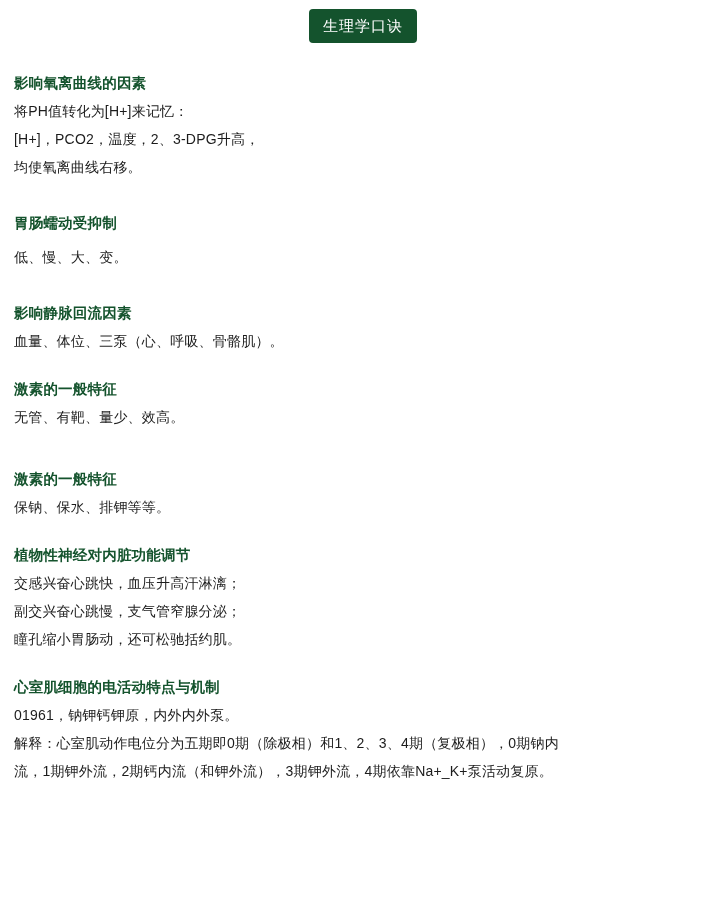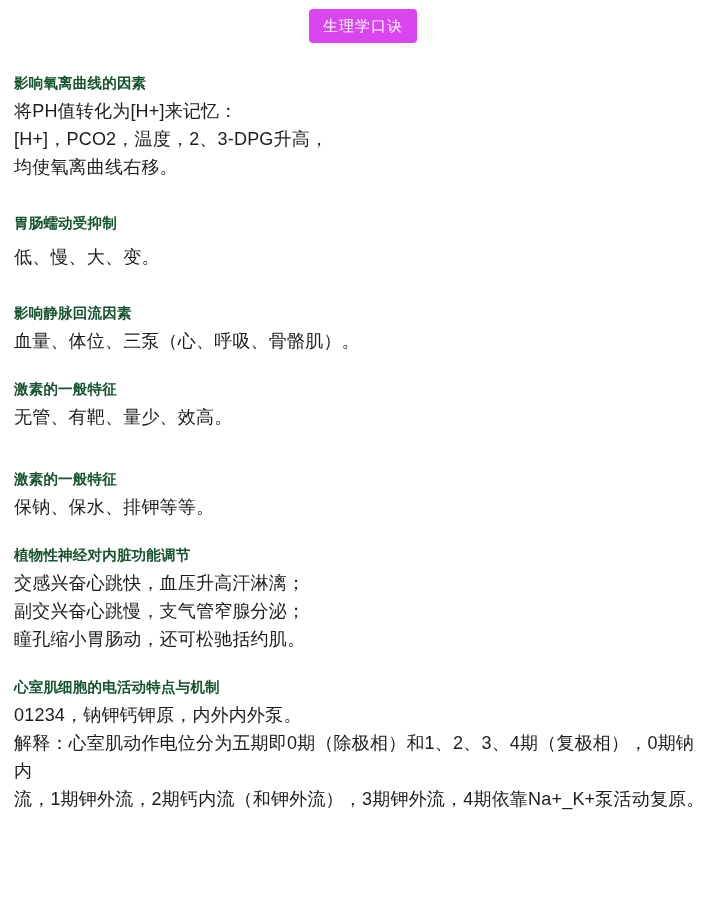--- a/index.html
+++ b/index.html
@@ -41,41 +41,41 @@
     margin-bottom: 6px;
   }
   .section-head {
     font-size: 14.5px;
     font-weight: bold;
     color: #14532d;
     line-height: 28px;
     letter-spacing: 0.2px;
   }
   .section-body {
-    font-size: 18px;
+    font-size: 14px;
     color: #1c1c1c;
     line-height: 28px;
     letter-spacing: 0.2px;
   }
   .section-body .line {
     display: block;
     white-space: pre-wrap;
   }
   
   .gap-sm { height: 6px; }
   .gap-md { height: 14px; }
   .gap-lg { height: 22px; }
 </style>
 </head>
 <body>
 
 <div class="page">
 
   <div class="title-wrap">
-    <span class="title-badge" style="background: #d946ef; color: rgb(255, 255, 255);">生理学口诀</span>
+    <span class="title-badge" style="background: #14532d; color: rgb(255, 255, 255);">生理学口诀</span>
   </div>
 
   <div class="content">
 
     <div class="section">
       <div class="section-head">影响氧离曲线的因素</div>
       <div class="section-body">
         <span class="line">将PH值转化为[H+]来记忆：</span>
         <span class="line">[H+]，PCO2，温度，2、3-DPG升高，</span>
         <span class="line">均使氧离曲线右移。</span>
@@ -131,20 +131,20 @@
         <span class="line">副交兴奋心跳慢，支气管窄腺分泌；</span>
         <span class="line">瞳孔缩小胃肠动，还可松驰括约肌。</span>
       </div>
     </div>
 
     <div class="gap-md"></div>
 
     <div class="section">
       <div class="section-head">心室肌细胞的电活动特点与机制</div>
       <div class="section-body">
-        <span class="line">01234，钠钾钙钾原，内外内外泵。</span>
+        <span class="line">01961，钠钾钙钾原，内外内外泵。</span>
         <span class="line">解释：心室肌动作电位分为五期即0期（除极相）和1、2、3、4期（复极相），0期钠内</span>
         <span class="line">流，1期钾外流，2期钙内流（和钾外流），3期钾外流，4期依靠Na+_K+泵活动复原。</span>
       </div>
     </div>
 
   </div>
 </div>
 
 </body></html>

